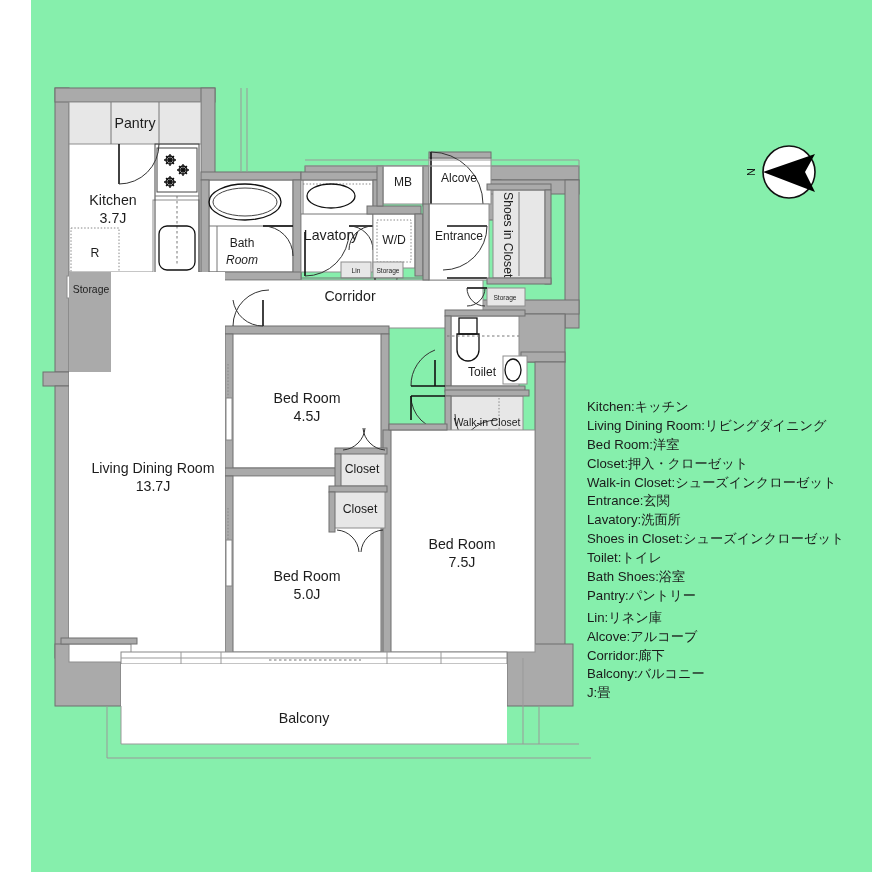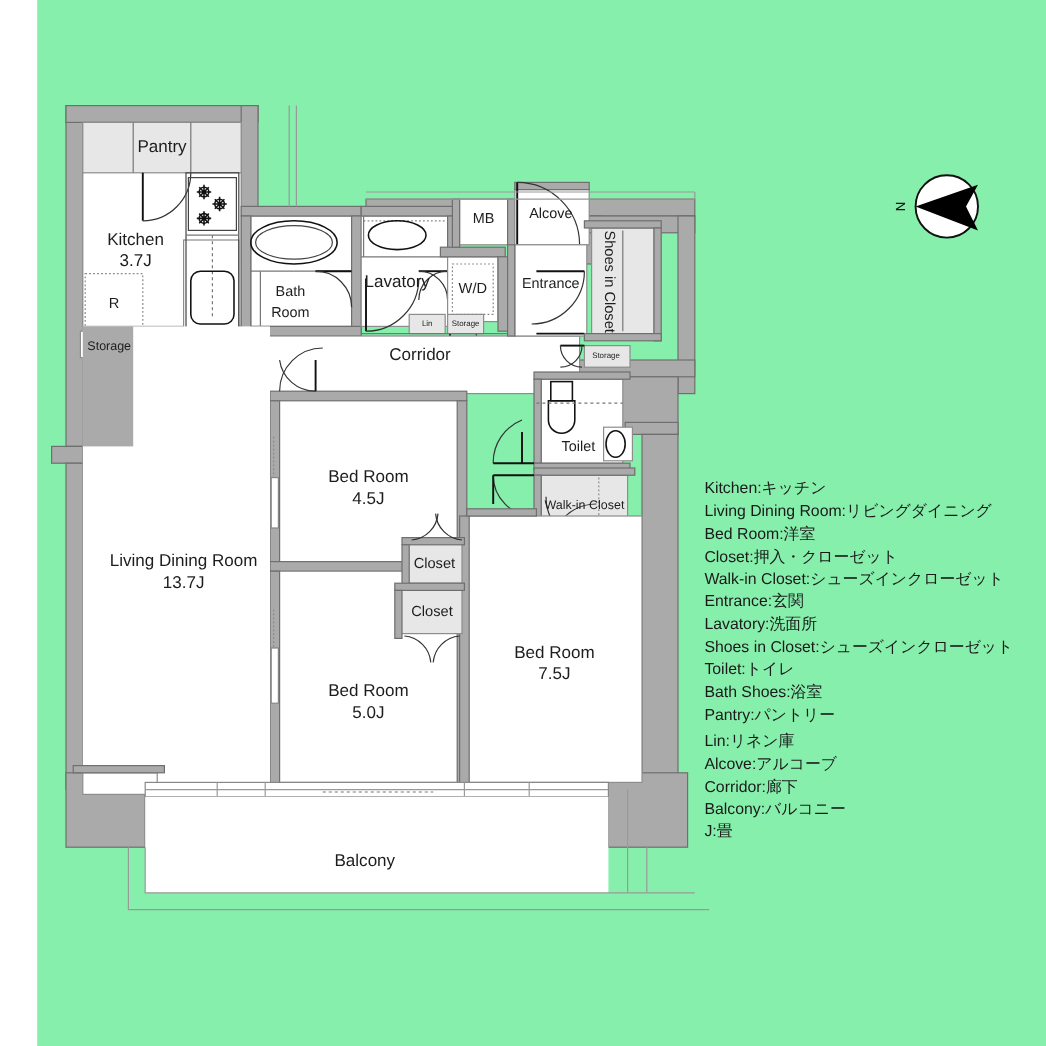--- a/index.html
+++ b/index.html
@@ -282,21 +282,21 @@
 
   <div class="lbl c t16" style="left:104px;top:123px;">Pantry</div>
 
   <div class="lbl c t16" style="left:82px;top:200px;">Kitchen</div>
   <div class="lbl c t16" style="left:82px;top:218px;">3.7J</div>
 
   <div class="lbl c t13" style="left:64px;top:253px;">R</div>
   <div class="lbl c t11" style="left:60px;top:289px;">Storage</div>
 
   <div class="lbl c t15" style="left:211px;top:243px;">Bath</div>
-  <div class="lbl c t15" style="left:211px;top:260px;">Room</div>
+  <div class="lbl c t15" style="left:211px;top:260px;font-style:italic;">Room</div>
 
   <div class="lbl c t16" style="left:300px;top:235px;">Lavatory</div>
   <div class="lbl c t13" style="left:363px;top:240px;">W/D</div>
   <div class="lbl c t7" style="left:325px;top:270px;">Lin</div>
   <div class="lbl c t7" style="left:357px;top:270px;">Storage</div>
 
   <div class="lbl c t16" style="left:319px;top:296px;">Corridor</div>
 
   <div class="lbl c t15" style="left:372px;top:182px;">MB</div>
   <div class="lbl c t15" style="left:428px;top:178px;">Alcove</div>

